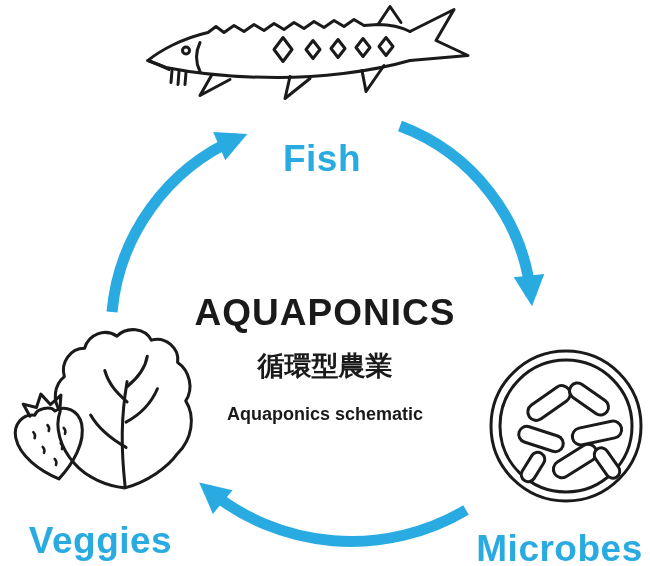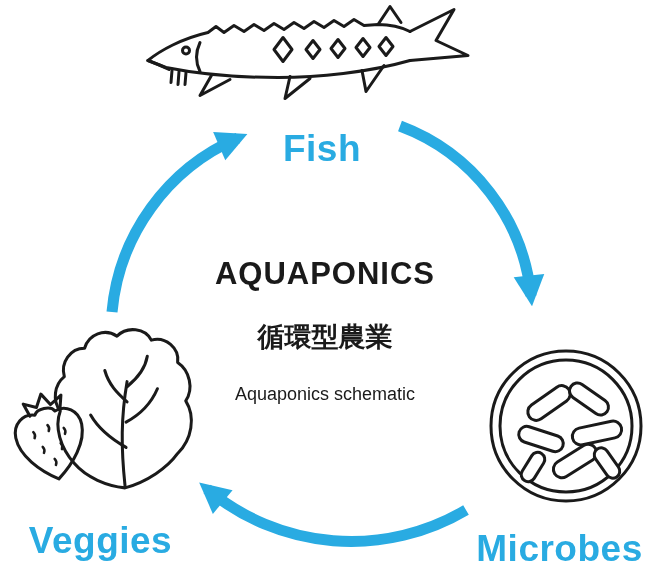--- a/index.html
+++ b/index.html
@@ -15,31 +15,31 @@
   .icon{position:absolute;z-index:2;}
   .icon svg{display:block;width:100%;height:100%;}
   .lineart{stroke:#1a1a1a;stroke-width:3;fill:none;stroke-linecap:round;stroke-linejoin:round;}
   .lineart-fill{stroke:#1a1a1a;stroke-width:3;fill:#ffffff;stroke-linecap:round;stroke-linejoin:round;}
   .node-label{
     position:absolute;z-index:3;
     color:#29abe2;
     font-size:37px;font-weight:bold;
     text-align:center;letter-spacing:0.5px;
   }
-  .label-fish{left:242px;top:128px;width:160px;}
+  .label-fish{left:242px;top:138px;width:160px;}
   .label-veggies{left:8px;top:498px;width:185px;margin-top:22px;}
   .label-microbes{left:462px;top:528px;width:195px;}
   .center-text{
     position:absolute;z-index:2;
     left:125px;top:258px;width:400px;
     text-align:center;color:#1a1a1a;
   }
-  .title{font-size:31px;font-weight:bold;letter-spacing:1px;line-height:1;}
-  .subtitle-jp{font-size:27px;font-weight:bold;margin-top:35px;line-height:1;}
-  .subtitle-en{font-size:18px;font-weight:400;margin-top:34px;line-height:1;}
+  .title{font-size:37px;font-weight:bold;letter-spacing:1px;line-height:1;margin-top:36px;}
+  .subtitle-jp{font-size:27px;font-weight:bold;margin-top:22px;line-height:1;}
+  .subtitle-en{font-size:18px;font-weight:700;margin-top:25px;line-height:1;}
   .icon-fish{left:138px;top:2px;width:340px;height:116px;}
   .icon-veggies-lettuce{left:46px;top:326px;width:152px;height:172px;}
   .icon-veggies-strawberry{left:4px;top:386px;width:92px;height:102px;}
   .icon-microbes{left:487px;top:347px;width:158px;height:158px;}
 </style>
 </head>
 <body>
 
 <div class="canvas">
 

